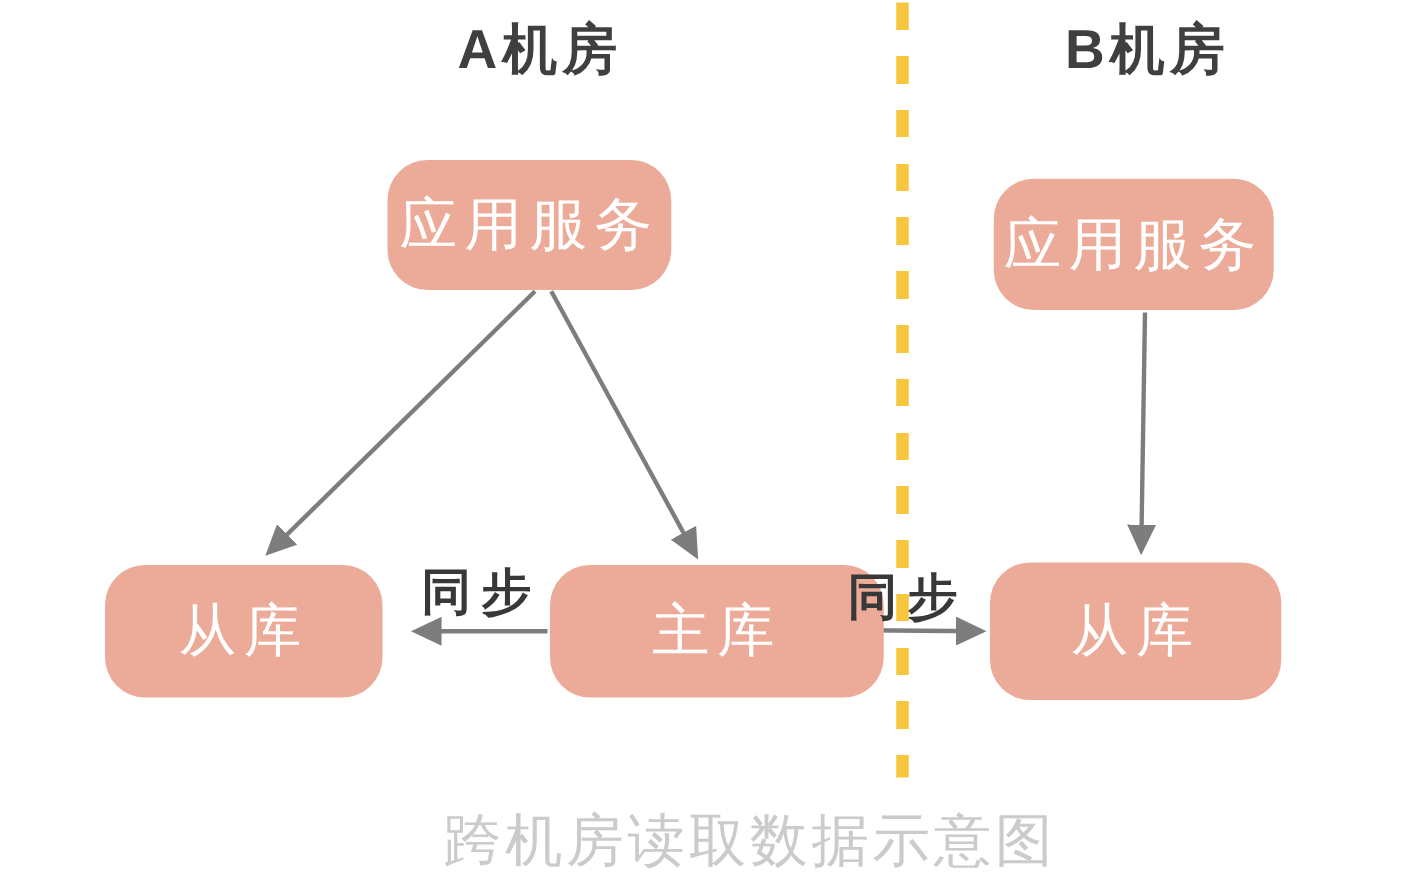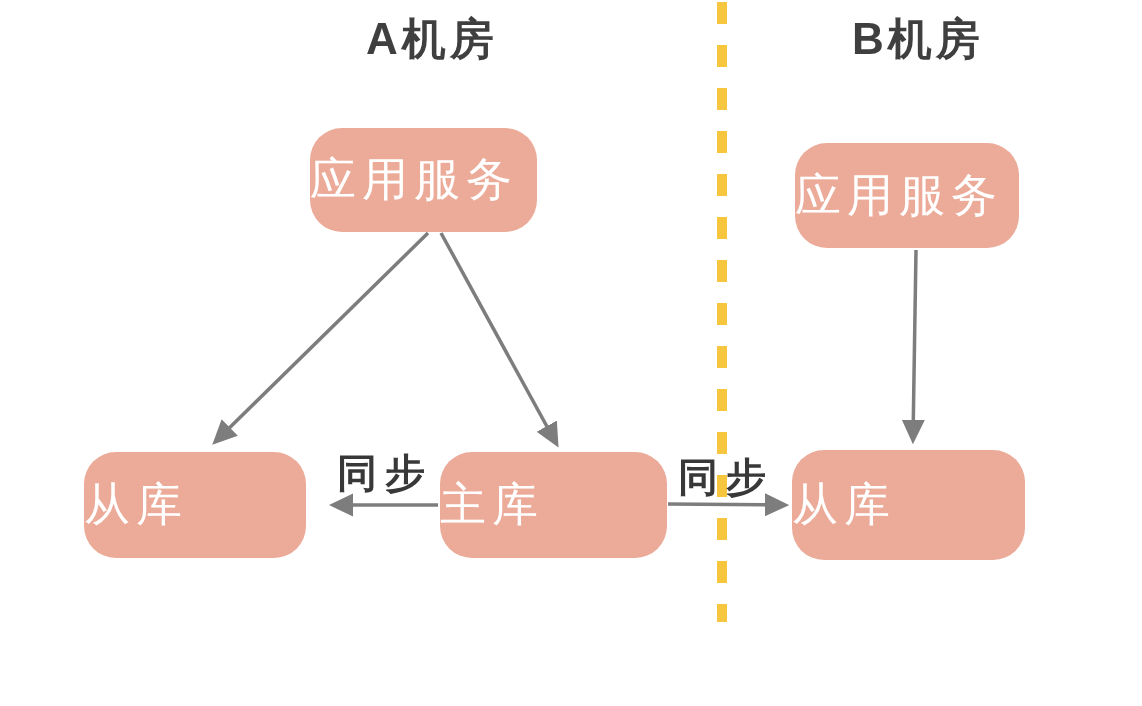--- a/index.html
+++ b/index.html
@@ -40,28 +40,29 @@
       transparent 43px
     );
   }
 
   .node {
     position: absolute;
     background: var(--node-fill, #ecab99);
     border-radius: 32px;
     display: flex;
     align-items: center;
+    justify-content: center;
     color: var(--node-text, #ffffff);
     font-size: 46px;
     letter-spacing: 6px;
     white-space: nowrap;
   }
   .node-a-app    { left: 310px; top: 128px; width: 227px; height: 104px; }
   .node-a-slave  { left:  84px; top: 452px; width: 222px; height: 106px; }
-  .node-a-master { left: 440px; top: 452px; width: 227px; height: 106px; }
+  .node-a-master { left: 440px; top: 452px; width: 267px; height: 106px; }
   .node-b-app    { left: 795px; top: 143px; width: 224px; height: 105px; }
   .node-b-slave  { left: 792px; top: 450px; width: 233px; height: 110px; }
 
   .arrows {
     position: absolute;
     left: 0;
     top: 0;
     width: 1142px;
     height: 706px;
     pointer-events: none;
@@ -131,14 +132,15 @@
   <div class="node node-b-app">
     <span>应用服务</span>
   </div>
   <div class="node node-b-slave">
     <span>从库</span>
   </div>
 
   <div class="sync-label sync-left">同步</div>
   <div class="sync-label sync-right">同步</div>
 
+  <div class="caption">跨机房读取数据示意图</div>
 
 </div>
 
 </body></html>

